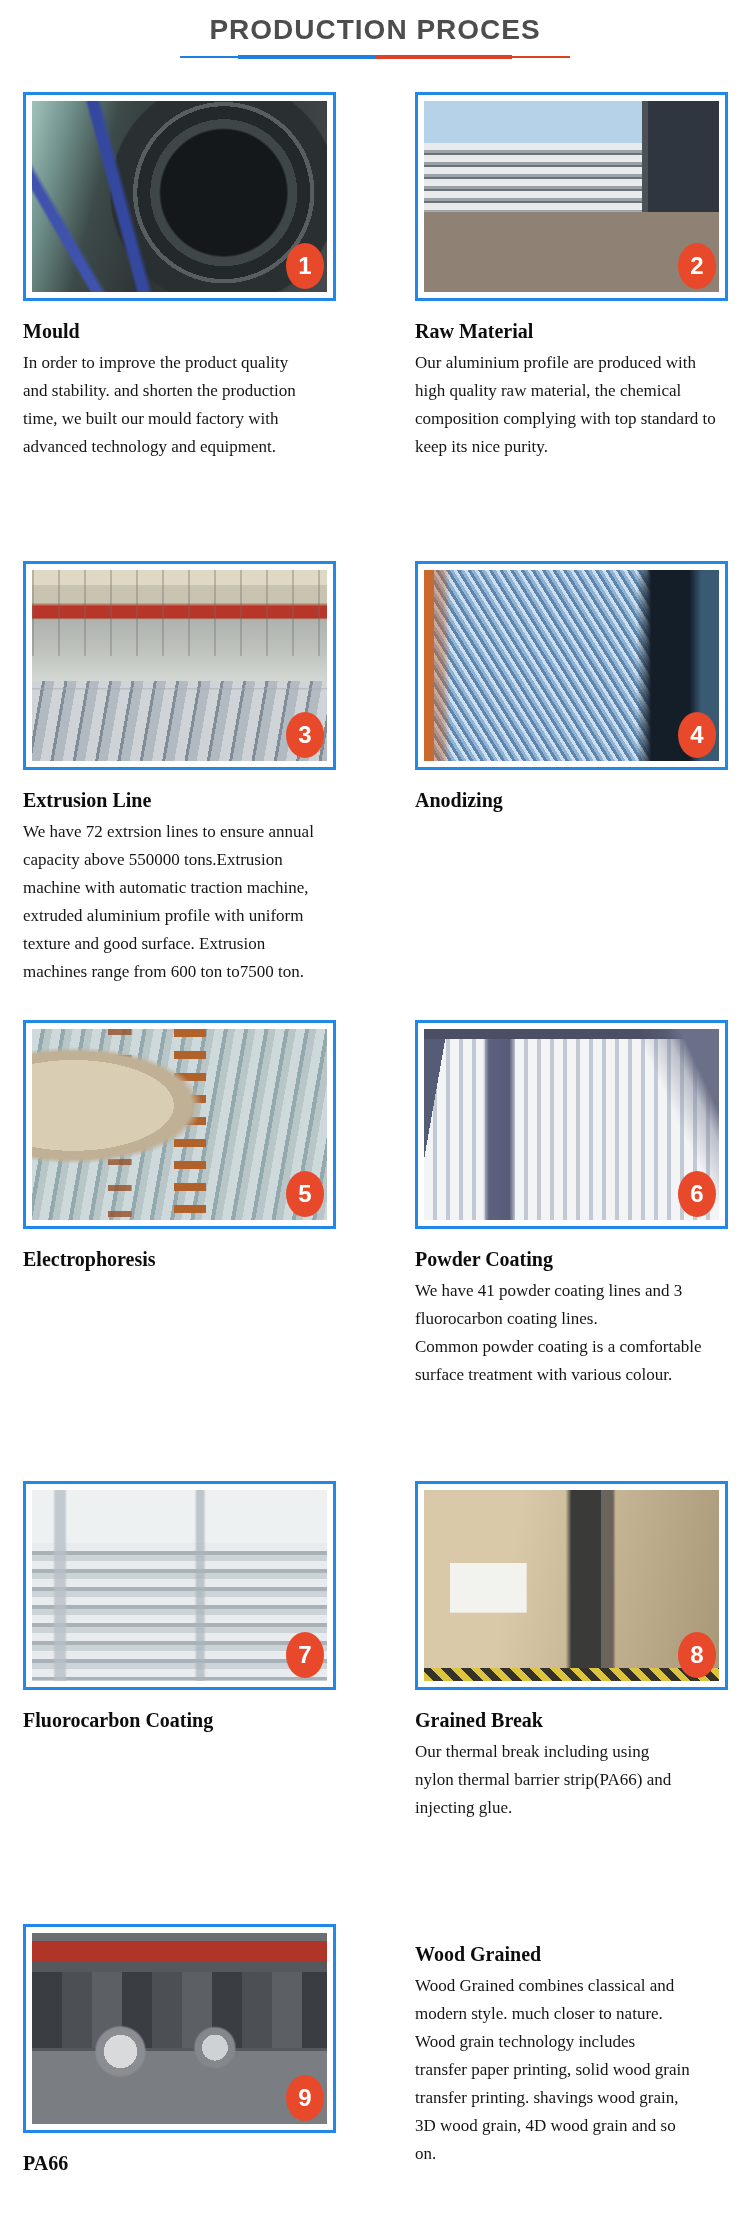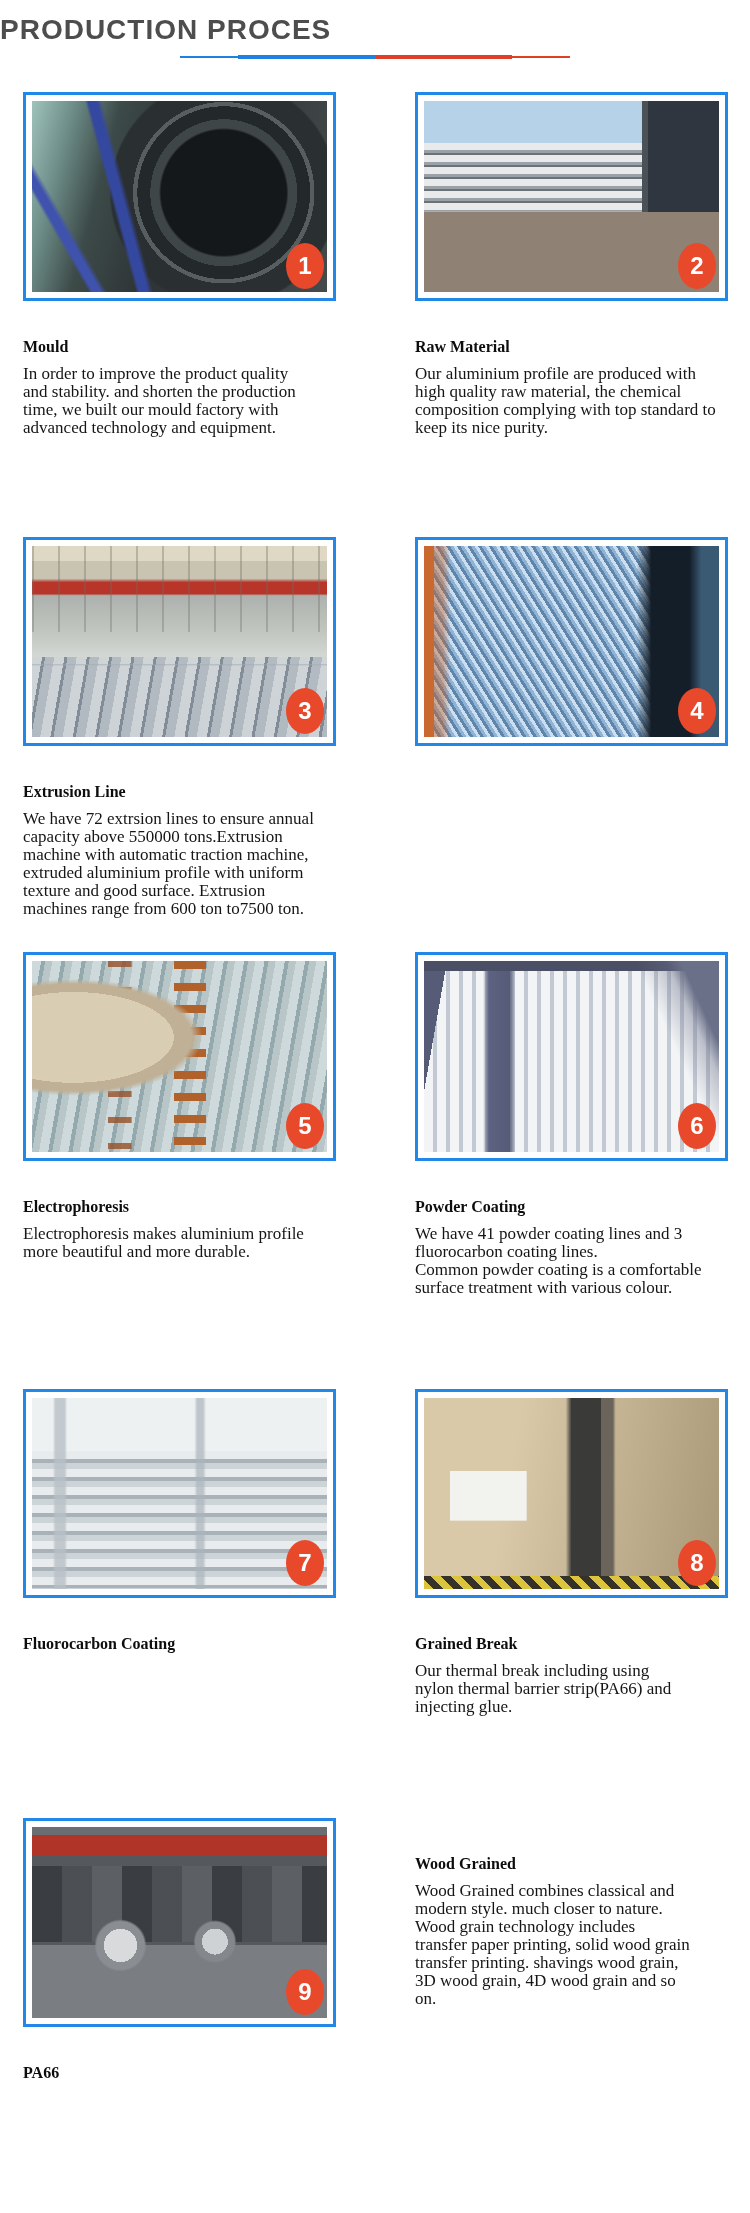--- a/index.html
+++ b/index.html
@@ -1,20 +1,20 @@
 <!DOCTYPE html>
 <html><head>
 <meta charset="utf-8">
 <style>
   html,body{margin:0;padding:0;background:#ffffff;}
   body{width:750px;font-family:"Liberation Serif",serif;color:#111;}
   .page{width:750px;padding:12px 0 28px 0;box-sizing:border-box;}
 
   
-  .hdr{text-align:left;}
+  .hdr{text-align:center;}
   .hdr h1{
     margin:0;font-family:"Liberation Sans",sans-serif;font-weight:bold;
     font-size:28px;line-height:35px;color:#4d4d4d;letter-spacing:1px;
   }
   .underline{display:flex;align-items:center;justify-content:center;margin-top:8px;height:4px;}
   .underline .seg{display:block;}
   .u-thin-blue{width:58px;height:2px;background:#1e80e0;}
   .u-thick-blue{width:137px;height:4px;background:#1e80e0;}
   .u-thick-red{width:137px;height:4px;background:#dd4027;}
   .u-thin-red{width:58px;height:2px;background:#dd4027;}
@@ -36,22 +36,22 @@
   }
   .photo{width:100%;height:100%;overflow:hidden;}
   .badge{
     position:absolute;right:9px;bottom:9px;width:38px;height:46px;
     border-radius:50%;background:#e8492b;color:#fff;
     display:flex;align-items:center;justify-content:center;
     font-family:"Liberation Sans",sans-serif;font-weight:bold;font-size:24px;
   }
 
   
-  .cell h3{margin:32px 0 4px 0;font-size:16px;line-height:28px;font-weight:bold;color:#0d0d0d;}
-  .cell p{margin:0;font-size:17px;line-height:18px;white-space:pre-line;color:#151515;}
+  .cell h3{margin:16px 0 4px 0;font-size:20px;line-height:28px;font-weight:bold;color:#0d0d0d;}
+  .cell p{margin:0;font-size:17px;line-height:28px;white-space:pre-line;color:#151515;}
 
   
   .p1{background:
     linear-gradient(75deg,transparent 30%,#3548a0 31%,#3548a0 33.5%,transparent 35%),
     linear-gradient(60deg,transparent 14%,#3e52ae 15%,#3e52ae 17%,transparent 18.5%),
     radial-gradient(circle at 65% 48%,#15181a 0 29%,#3f4648 30% 34%,#23282a 34% 40%,#575e60 40% 42%,#2a2f31 42% 52%,rgba(0,0,0,0) 53%),
     linear-gradient(105deg,#9fc3bb 0%,#6f8f8a 12%,#3c4a48 26%,#2e3436 46%,#383e40 72%,#454b4d 100%);}
   .p2{background:
     linear-gradient(to bottom,rgba(0,0,0,0) 58%,#8f8274 58%),
     linear-gradient(to left,#2f3640 0 24%,#4a5258 24% 26%,rgba(0,0,0,0) 26%),
@@ -153,32 +153,31 @@
 machine with automatic traction machine,
 extruded aluminium profile with uniform
 texture and good surface. Extrusion
 machines range from 600 ton to7500 ton.</p>
       </div>
       <div class="cell">
         <div class="imgbox">
           <div class="photo p4"></div>
           <div class="badge">4</div>
         </div>
+        <h3>Anodizing</h3>
       </div>
     </div>
 
     <div class="row mb3">
       <div class="cell left">
         <div class="imgbox">
           <div class="photo p5"></div>
           <div class="badge">5</div>
         </div>
         <h3>Electrophoresis</h3>
-        <p>Electrophoresis makes aluminium profile
-more beautiful and more durable.</p>
       </div>
       <div class="cell">
         <div class="imgbox">
           <div class="photo p6"></div>
           <div class="badge">6</div>
         </div>
         <h3>Powder Coating</h3>
         <p>We have 41 powder coating lines and 3
 fluorocarbon coating lines.
 Common powder coating is a comfortable

